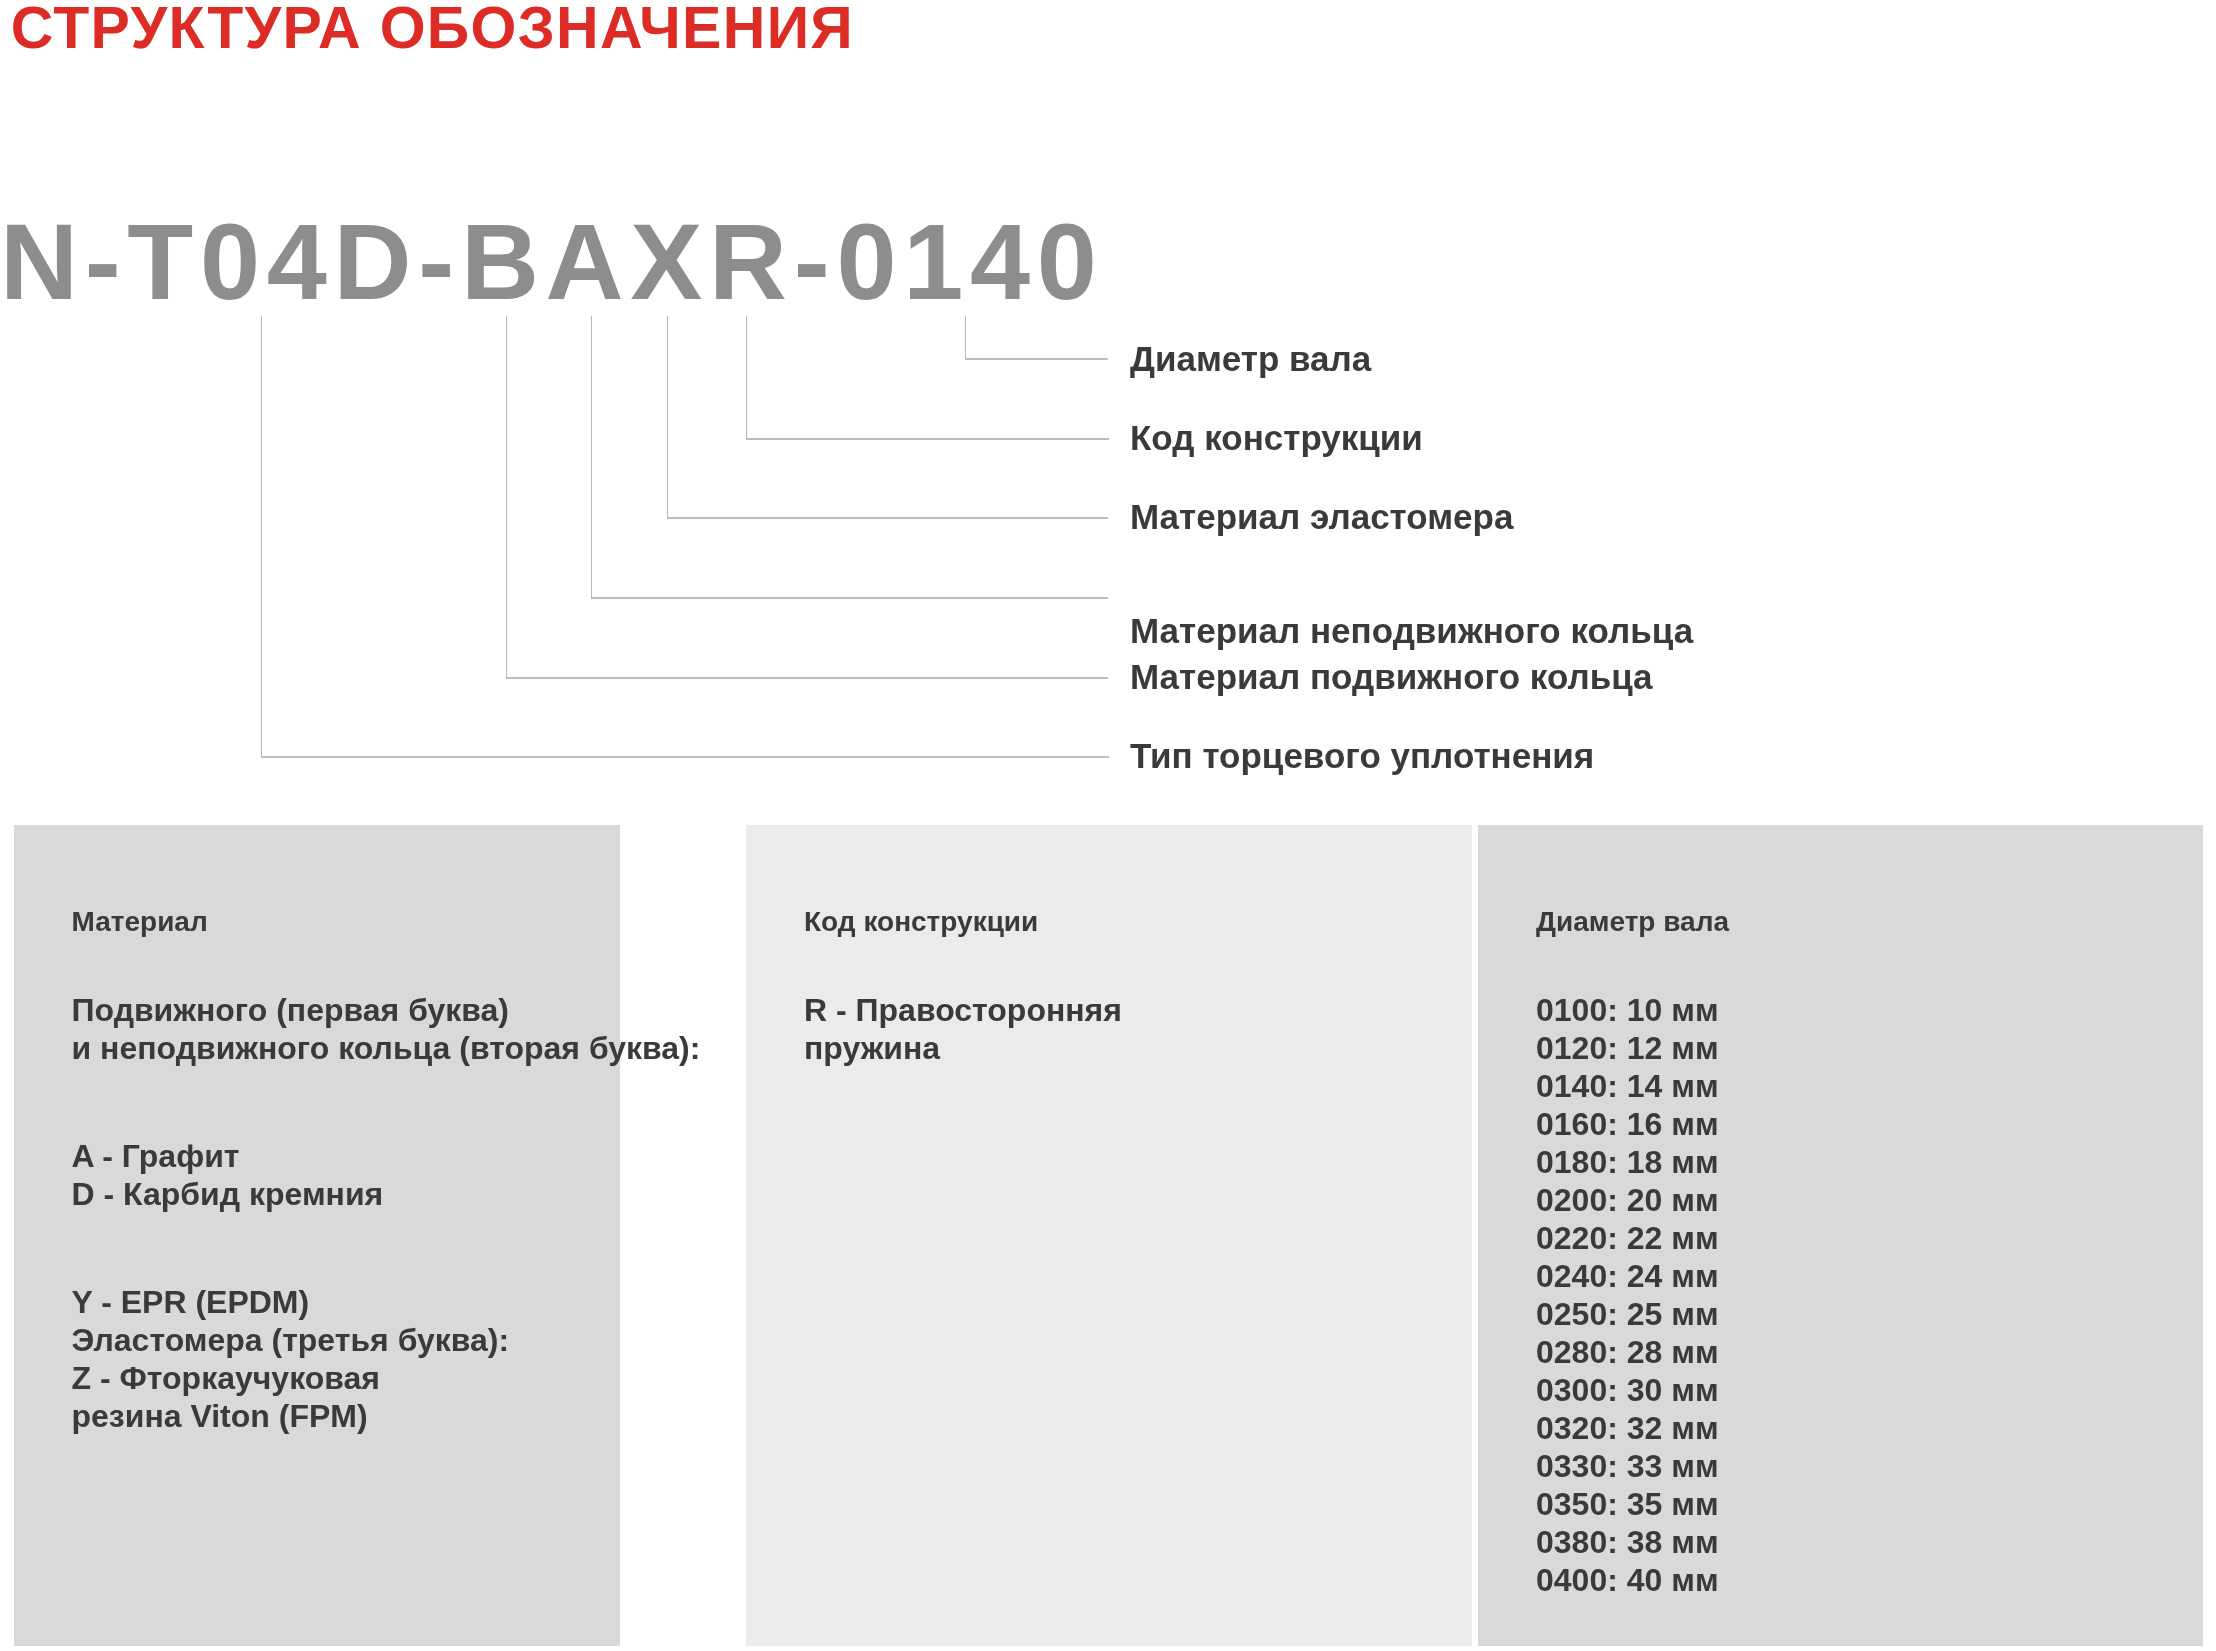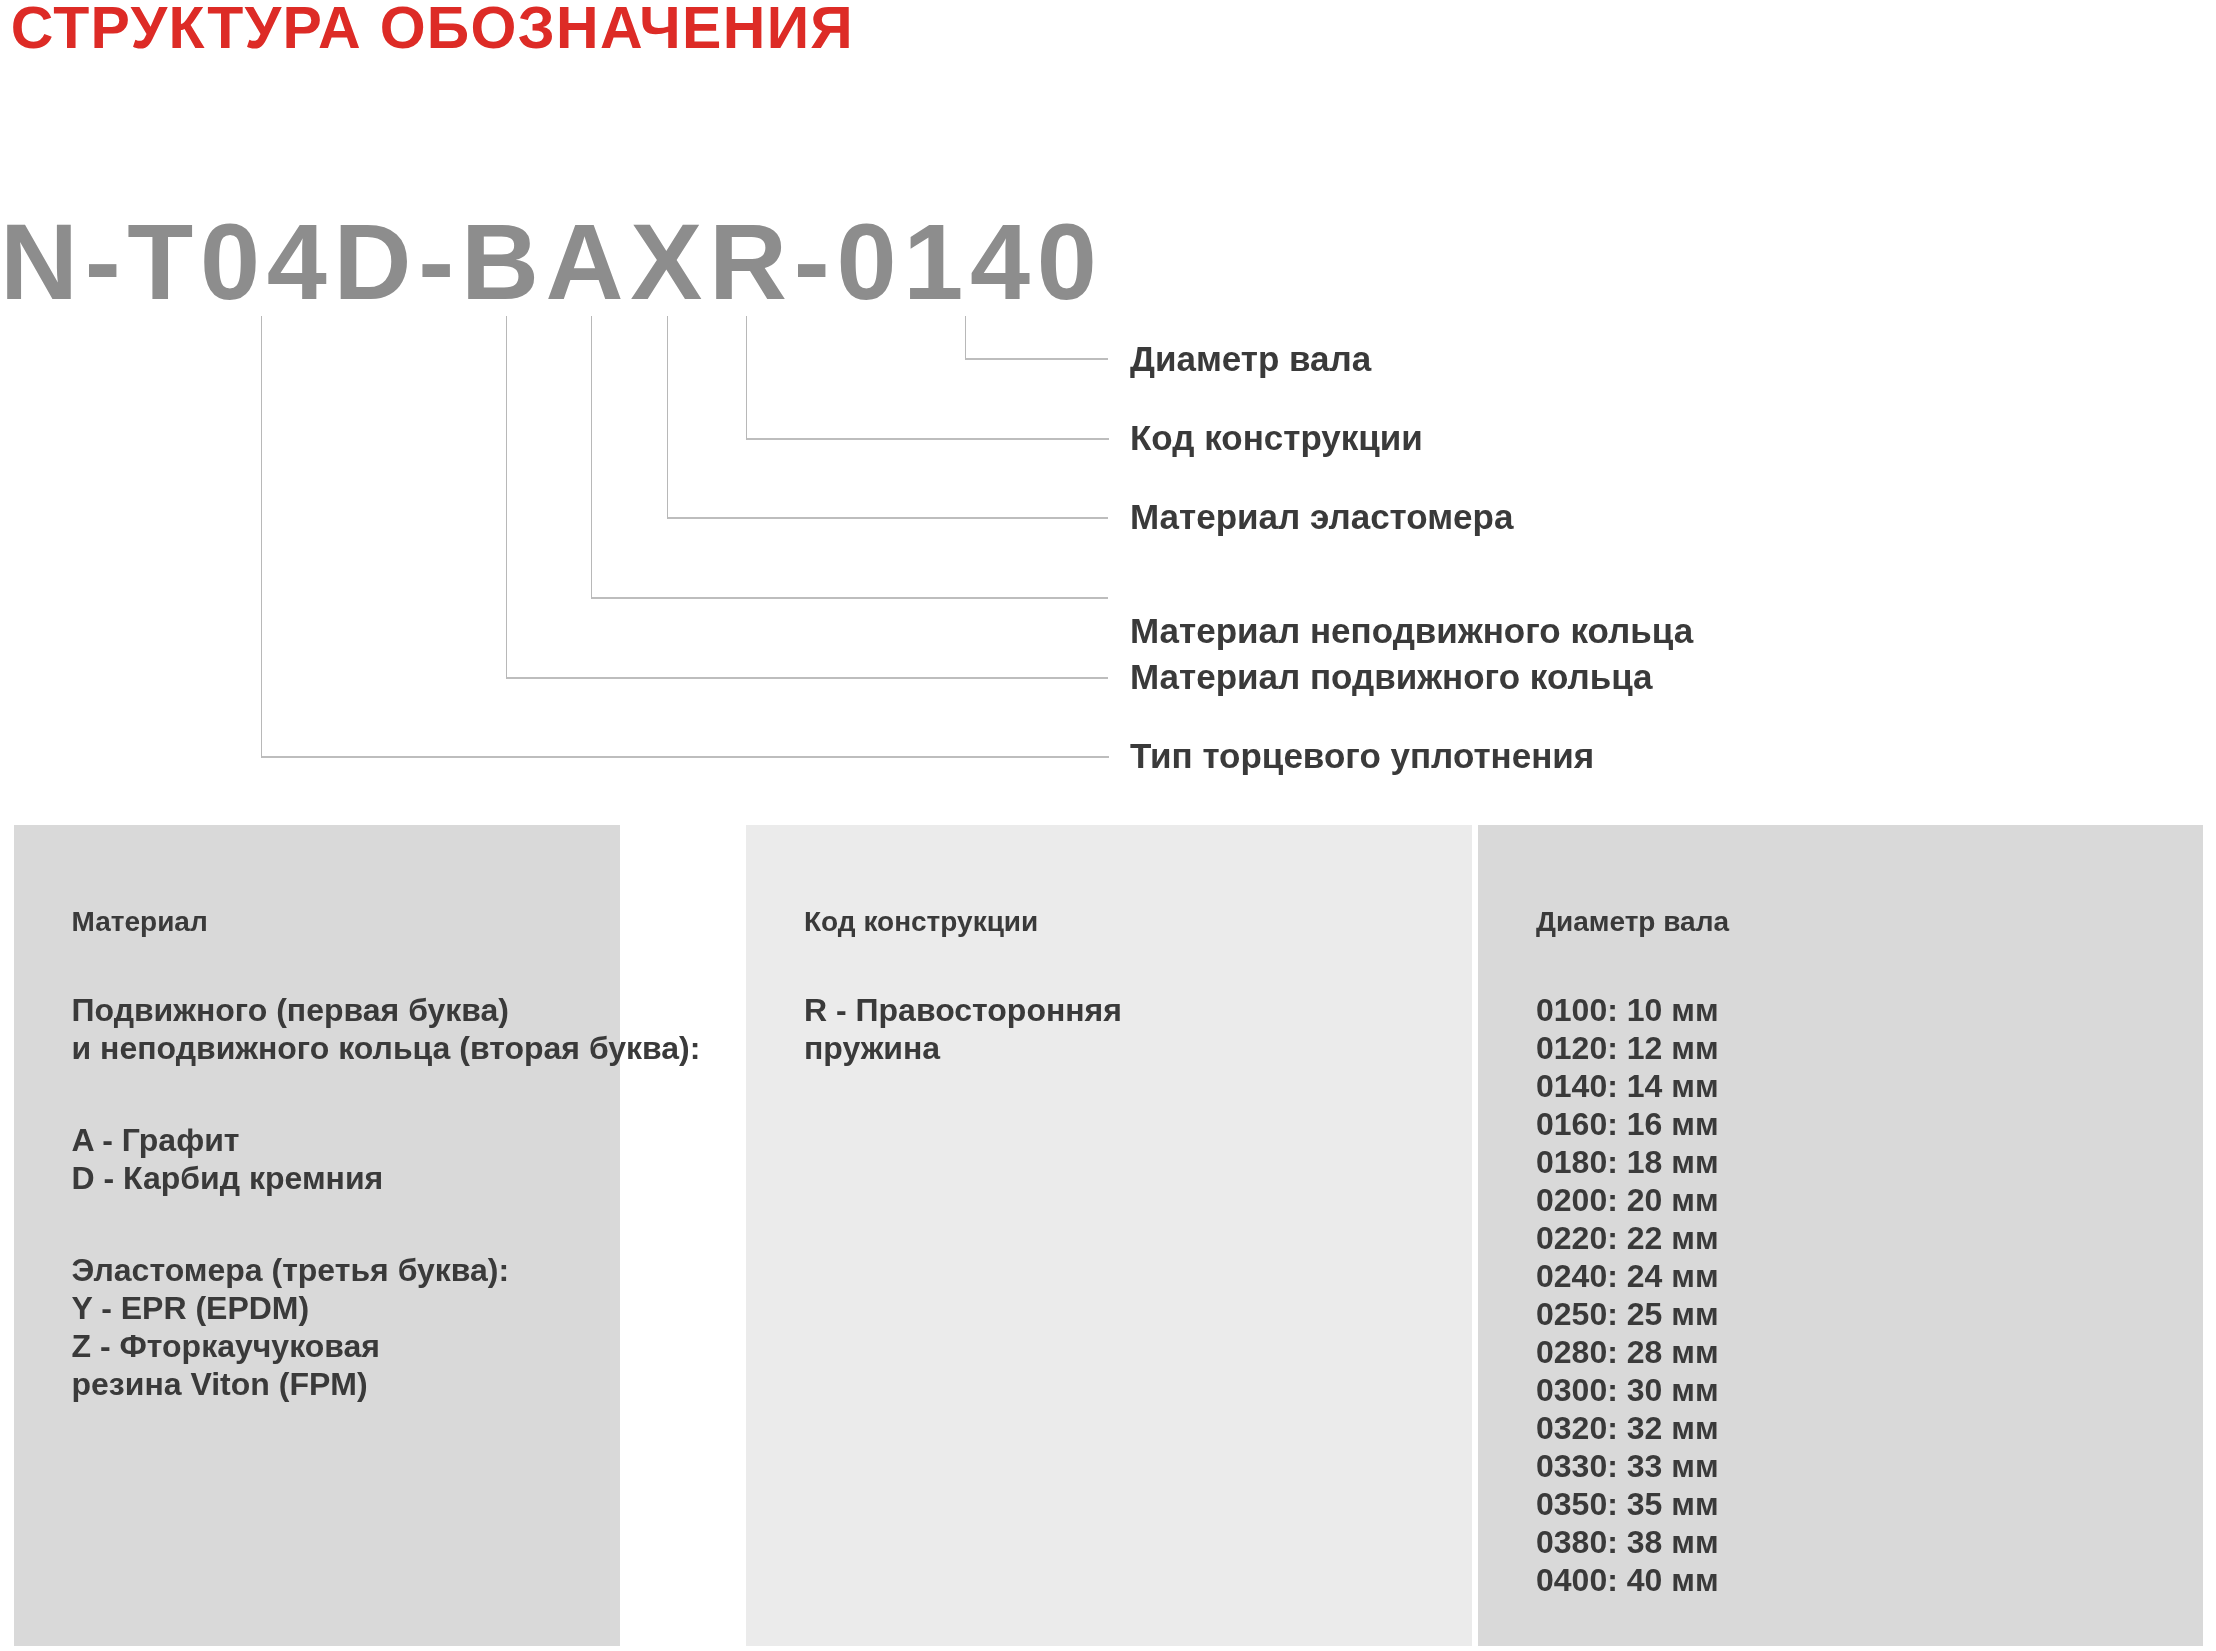--- a/index.html
+++ b/index.html
@@ -55,21 +55,21 @@
     color:#3a3a3a; font-weight:700;
   }
   .panel-1 { left:13.5px;   width:606px; background:#d9d9d9; }
   .panel-2 { left:746px; width:726px; background:#ebebeb; }
   .panel-3 { left:1478px; width:725px; background:#d9d9d9; }
 
   .panel h3 {
     margin:0 0 50px 0; font-size:28px; font-weight:700; line-height:38px;
   }
   .panel p { margin:0; font-size:32px; line-height:38px; white-space:nowrap; }
-  .group + .group { margin-top:54px; }
+  .group + .group { margin-top:70px; }
 </style>
 </head>
 <body>
 
 <div class="page-title">СТРУКТУРА ОБОЗНАЧЕНИЯ</div>
 
 <div class="product-code">N-T04D-BAXR-0140</div>
 
 <div class="conn c1"></div>
 <div class="conn c2"></div>
@@ -89,22 +89,22 @@
   <h3>Материал</h3>
   <div class="group">
     <p>Подвижного (первая буква)</p>
     <p>и неподвижного кольца (вторая буква):</p>
   </div>
   <div class="group">
     <p>A - Графит</p>
     <p>D - Карбид кремния</p>
   </div>
   <div class="group">
+    <p>Y - EPR (EPDM)</p>
     <p>Эластомера (третья буква):</p>
-    <p>Y - EPR (EPDM)</p>
     <p>Z - Фторкаучуковая</p>
     <p>резина Viton (FPM)</p>
   </div>
 </div>
 
 <div class="panel panel-2">
   <h3>Код конструкции</h3>
   <div class="group">
     <p>R - Правосторонняя</p>
     <p>пружина</p>

